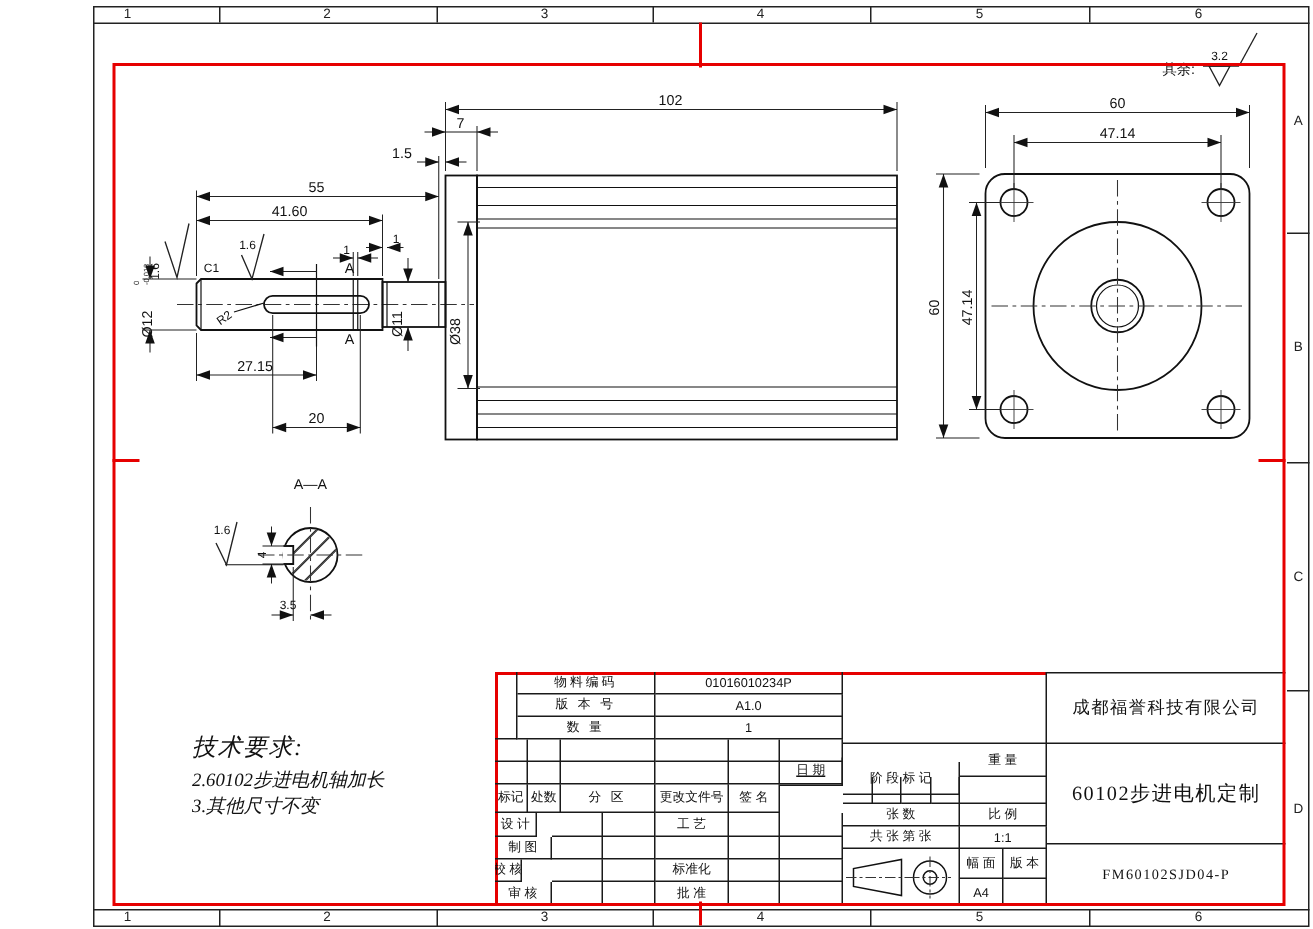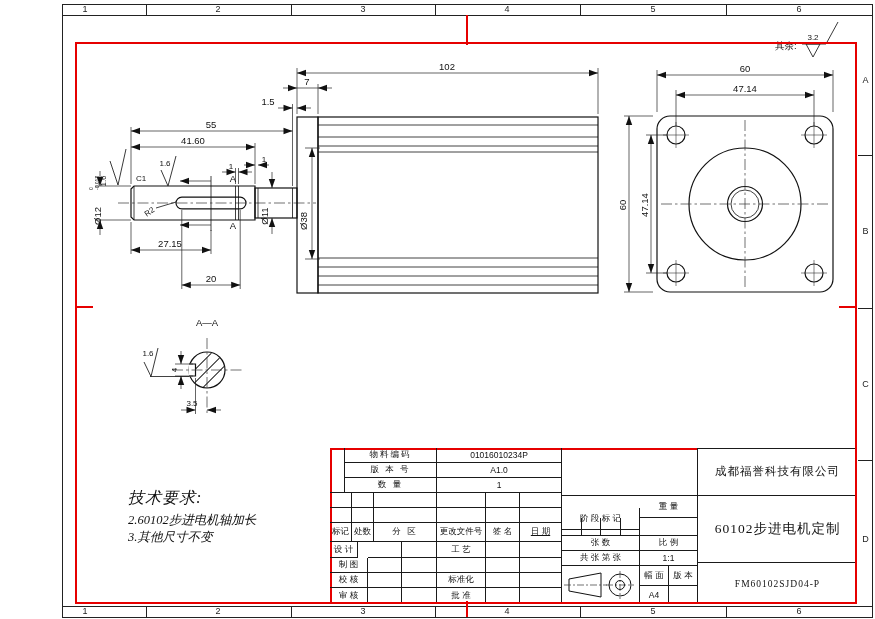--- a/index.html
+++ b/index.html
@@ -321,37 +321,37 @@
     <div class="tb" style="left:44px;top:60px;width:63px;height:15px;"></div>
     <div class="tb" style="left:107px;top:60px;width:49px;height:15px;"></div>
     <div class="tb" style="left:156px;top:60px;width:34px;height:15px;"></div>
     <div class="tb" style="left:190px;top:60px;width:42px;height:15px;"></div>
 
     <div class="tb" style="left:0;top:75px;width:22px;height:19px;">标记</div>
     <div class="tb" style="left:22px;top:75px;width:22px;height:19px;">处数</div>
     <div class="tb lsp" style="left:44px;top:75px;width:63px;height:19px;">分  区</div>
     <div class="tb" style="left:107px;top:75px;width:49px;height:19px;">更改文件号</div>
     <div class="tb" style="left:156px;top:75px;width:34px;height:19px;">签 名</div>
-    <div class="tb" style="left:190px;top:75px;width:42px;height:19px;text-decoration:underline;">日 期</div>
+    <div class="tb" style="left:190px;top:57px;width:42px;height:19px;text-decoration:underline;">日 期</div>
 
     <div class="tb" style="left:0;top:94px;width:28px;height:16px;">设 计</div>
     <div class="tb" style="left:38px;top:94px;width:34px;height:16px;"></div>
     <div class="tb" style="left:72px;top:94px;width:35px;height:16px;"></div>
     <div class="tb" style="left:107px;top:94px;width:49px;height:16px;">工 艺</div>
     <div class="tb" style="left:156px;top:94px;width:34px;height:16px;"></div>
     <div class="tb" style="left:190px;top:94px;width:42px;height:16px;"></div>
 
     <div class="tb" style="left:0;top:110px;width:38px;height:15px;">制 图</div>
     <div class="tb" style="left:38px;top:110px;width:34px;height:15px;"></div>
     <div class="tb" style="left:72px;top:110px;width:35px;height:15px;"></div>
     <div class="tb" style="left:107px;top:110px;width:49px;height:15px;"></div>
     <div class="tb" style="left:156px;top:110px;width:34px;height:15px;"></div>
     <div class="tb" style="left:190px;top:110px;width:42px;height:15px;"></div>
 
-    <div class="tb" style="left:0;top:125px;width:38px;height:15px;">校 核</div>
+    <div class="tb" style="left:0;top:125px;width:18px;height:15px;">校 核</div>
     <div class="tb" style="left:38px;top:125px;width:34px;height:15px;"></div>
     <div class="tb" style="left:72px;top:125px;width:35px;height:15px;"></div>
     <div class="tb" style="left:107px;top:125px;width:49px;height:15px;">标准化</div>
     <div class="tb" style="left:156px;top:125px;width:34px;height:15px;"></div>
     <div class="tb" style="left:190px;top:125px;width:42px;height:15px;"></div>
 
     <div class="tb nbb" style="left:0;top:140px;width:38px;height:16px;">审 核</div>
     <div class="tb nbb" style="left:38px;top:140px;width:34px;height:16px;"></div>
     <div class="tb nbb" style="left:72px;top:140px;width:35px;height:16px;"></div>
     <div class="tb nbb" style="left:107px;top:140px;width:49px;height:16px;">批 准</div>

